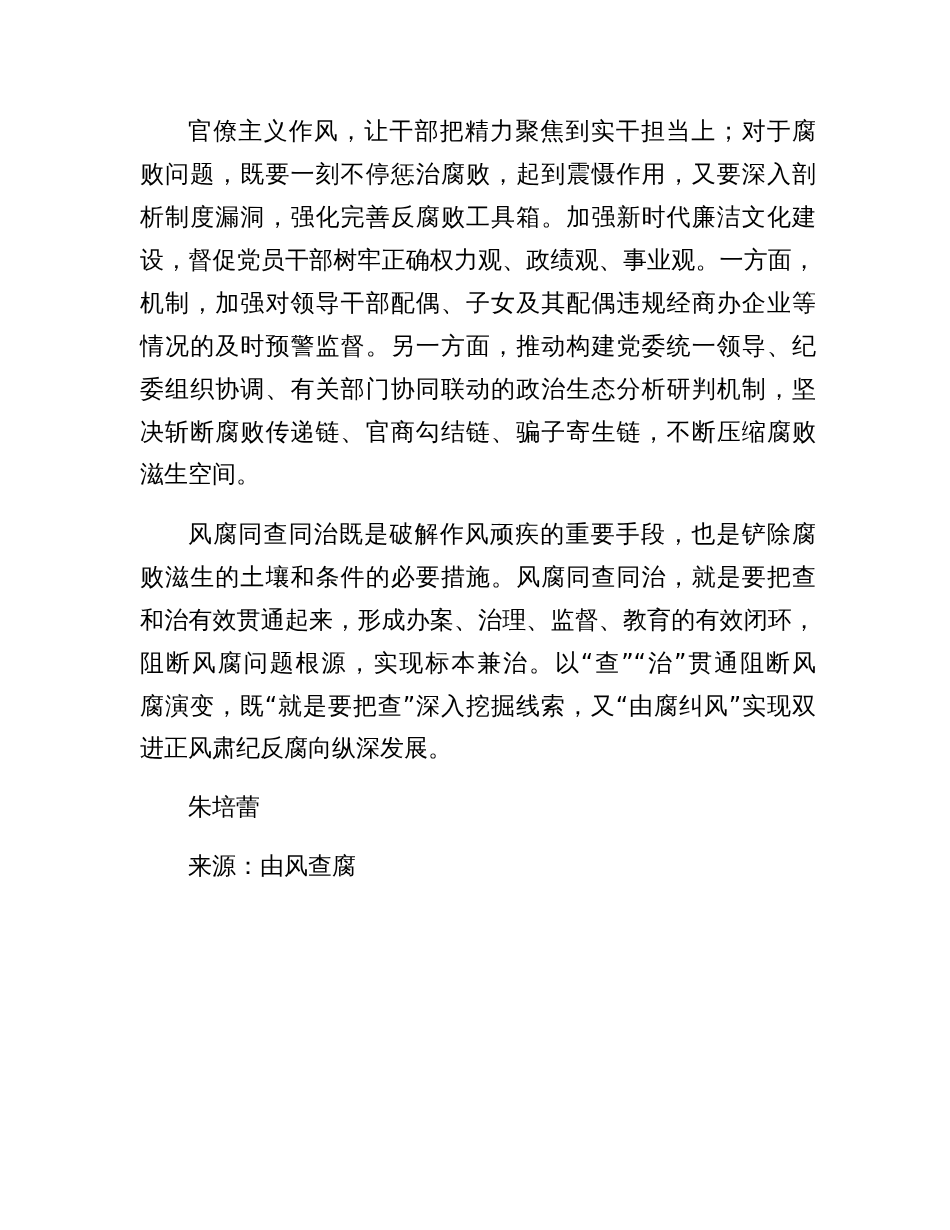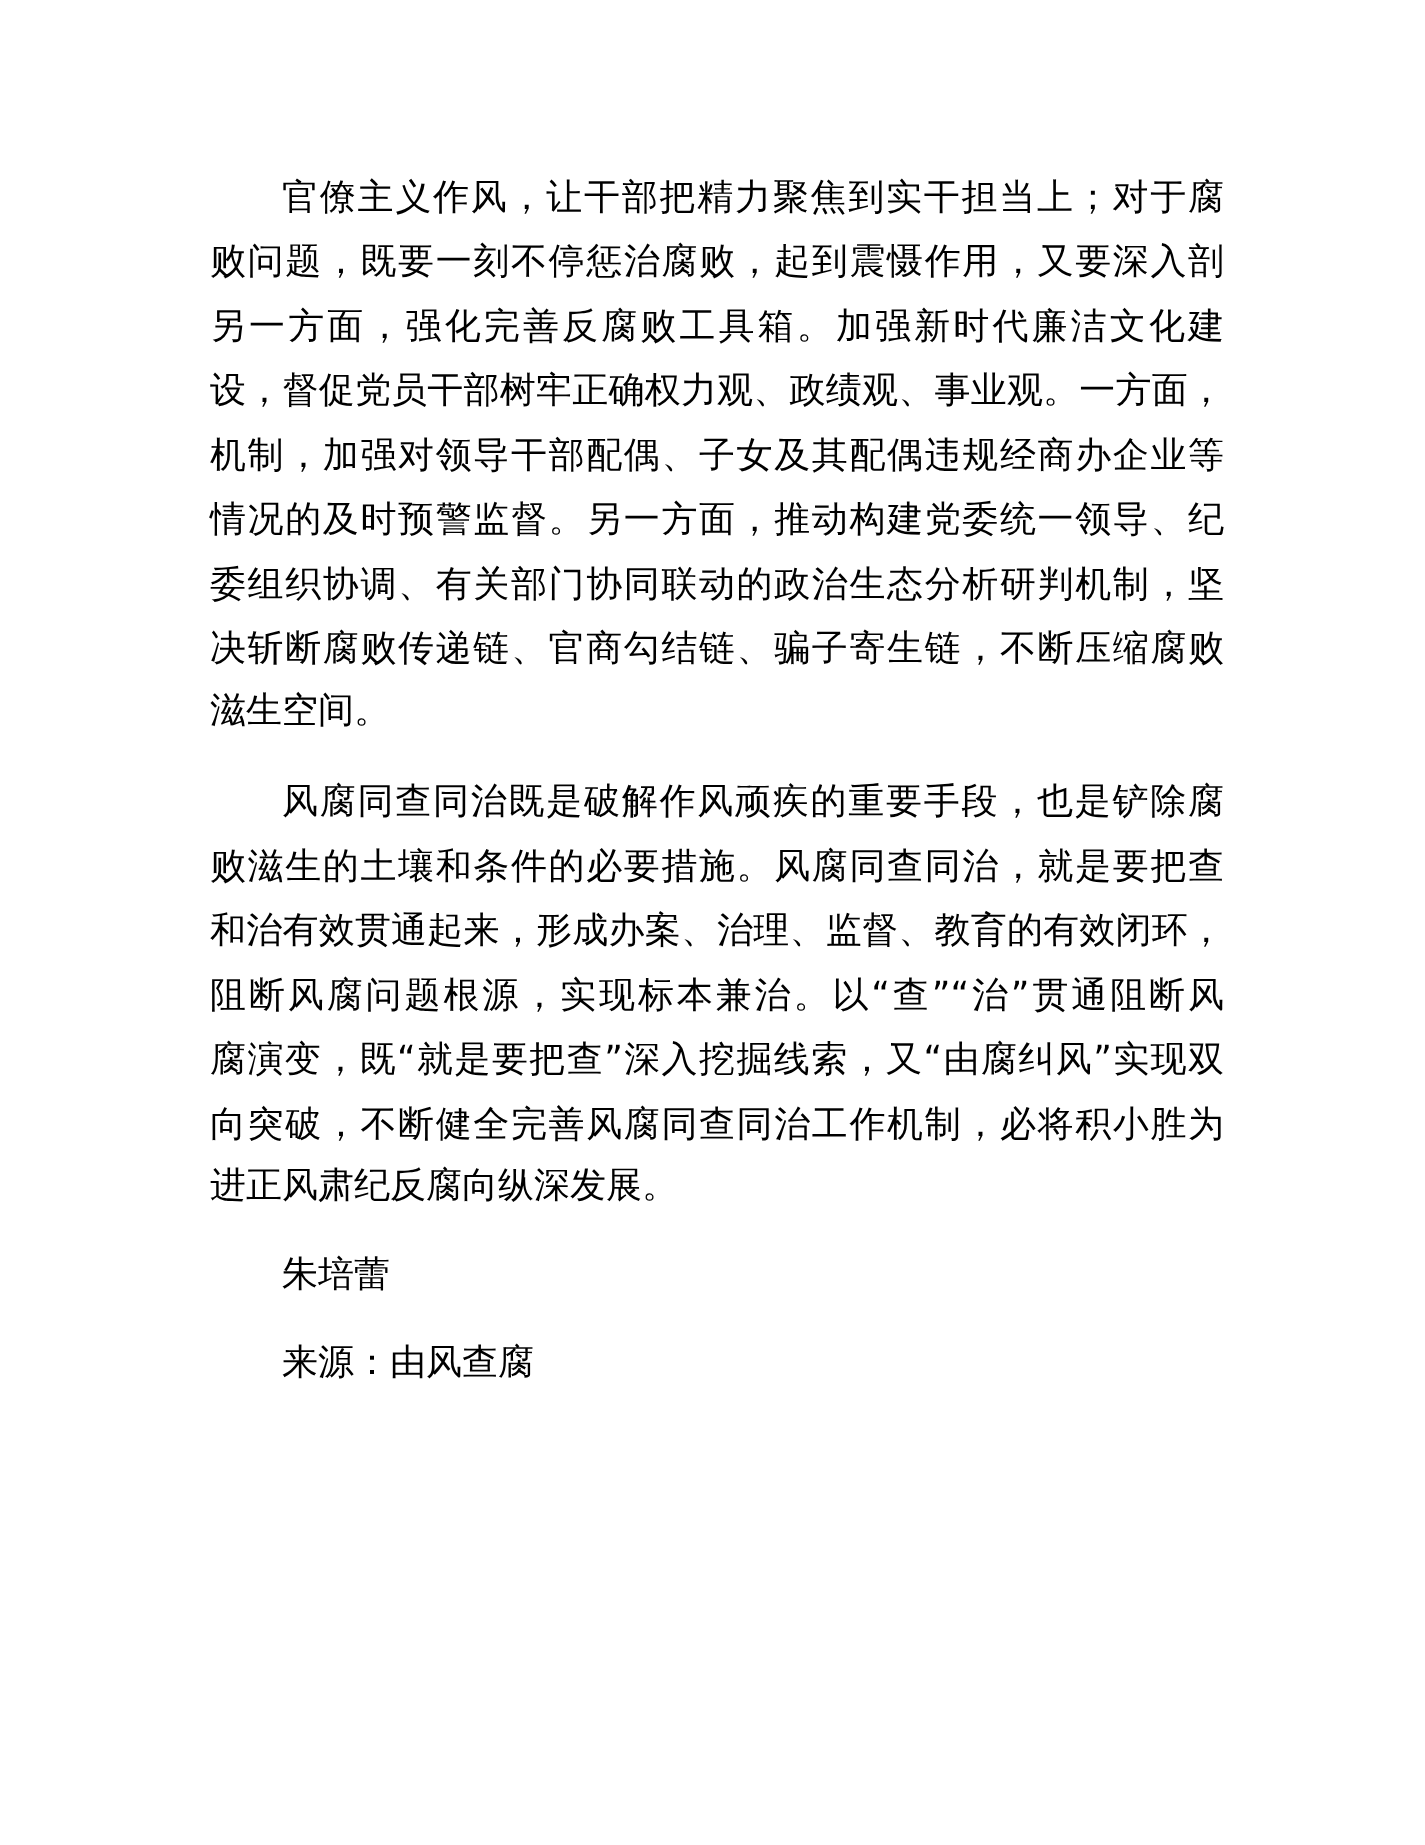--- a/index.html
+++ b/index.html
@@ -37,36 +37,35 @@
   }
 </style>
 </head>
 <body>
 
 <div class="page">
 
   <div class="para">
     <div class="line first">官僚主义作风，让干部把精力聚焦到实干担当上；对于腐</div>
     <div class="line">败问题，既要一刻不停惩治腐败，起到震慑作用，又要深入剖</div>
-    <div class="line">另一方面，强化完善反腐败工具箱。加强新时代廉洁文化建</div>
+    <div class="line">析制度漏洞，强化完善反腐败工具箱。加强新时代廉洁文化建</div>
     <div class="line">设，督促党员干部树牢正确权力观、政绩观、事业观。一方面，</div>
     <div class="line">机制，加强对领导干部配偶、子女及其配偶违规经商办企业等</div>
     <div class="line">情况的及时预警监督。另一方面，推动构建党委统一领导、纪</div>
     <div class="line">委组织协调、有关部门协同联动的政治生态分析研判机制，坚</div>
     <div class="line">决斩断腐败传递链、官商勾结链、骗子寄生链，不断压缩腐败</div>
     <div class="line last">滋生空间。</div>
   </div>
 
   <div class="para">
     <div class="line first">风腐同查同治既是破解作风顽疾的重要手段，也是铲除腐</div>
     <div class="line">败滋生的土壤和条件的必要措施。风腐同查同治，就是要把查</div>
     <div class="line">和治有效贯通起来，形成办案、治理、监督、教育的有效闭环，</div>
     <div class="line">阻断风腐问题根源，实现标本兼治。以“查”“治”贯通阻断风</div>
     <div class="line">腐演变，既“就是要把查”深入挖掘线索，又“由腐纠风”实现双</div>
-    <div class="line">向突破，不断健全完善风腐同查同治工作机制，必将积小胜为</div>
     <div class="line last">进正风肃纪反腐向纵深发展。</div>
   </div>
 
   <div class="para">
     <div class="line first last">朱培蕾</div>
   </div>
 
   <div class="para">
     <div class="line first last">来源：由风查腐</div>
   </div>

